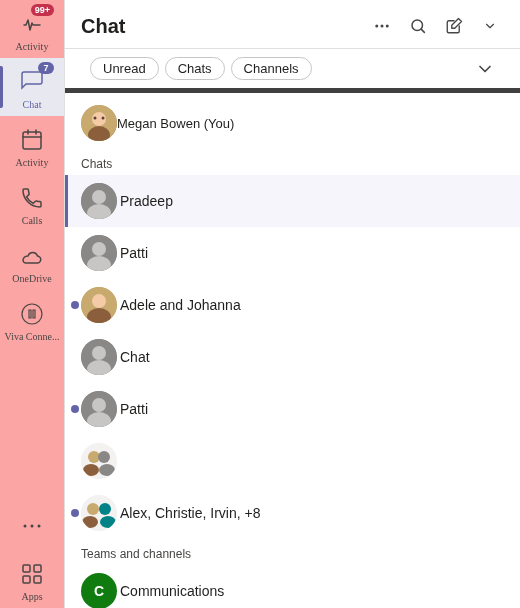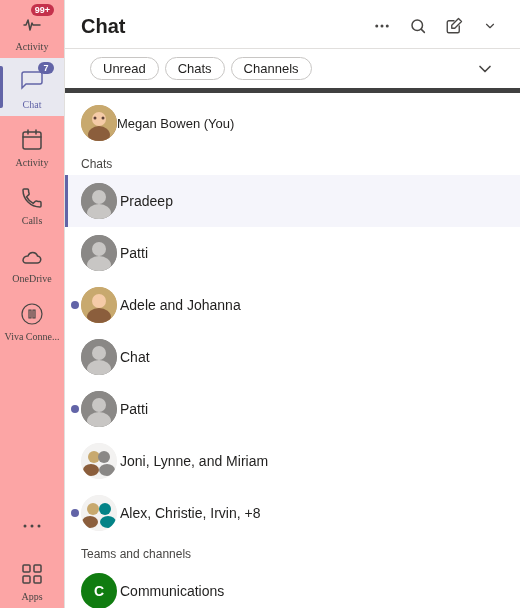--- a/index.html
+++ b/index.html
@@ -440,21 +440,20 @@
     <div class="chat-item">
       <div class="avatar" style="background:#f3f2f1;overflow:hidden;">
         <svg width="36" height="36" viewBox="0 0 36 36">
           <circle cx="18" cy="18" r="18" fill="#f3f2f1"></circle>
           <circle cx="13" cy="14" r="6" fill="#c8a96e"></circle>
           <circle cx="23" cy="14" r="6" fill="#8a8886"></circle>
           <ellipse cx="10" cy="27" rx="8" ry="6" fill="#8b5e3c"></ellipse>
           <ellipse cx="26" cy="27" rx="8" ry="6" fill="#8a8886"></ellipse>
         </svg>
       </div>
-      <span class="chat-item-name">Joni, Lynne, and Miriam</span>
     </div>
 
     <div class="chat-item">
       <span class="unread-dot"></span>
       <div class="avatar" style="background:#f3f2f1;overflow:hidden;">
         <svg width="36" height="36" viewBox="0 0 36 36">
           <circle cx="18" cy="18" r="18" fill="#f3f2f1"></circle>
           <circle cx="12" cy="14" r="6" fill="#c8a96e"></circle>
           <circle cx="24" cy="14" r="6" fill="#038387"></circle>
           <ellipse cx="9" cy="27" rx="8" ry="6" fill="#8b5e3c"></ellipse>

